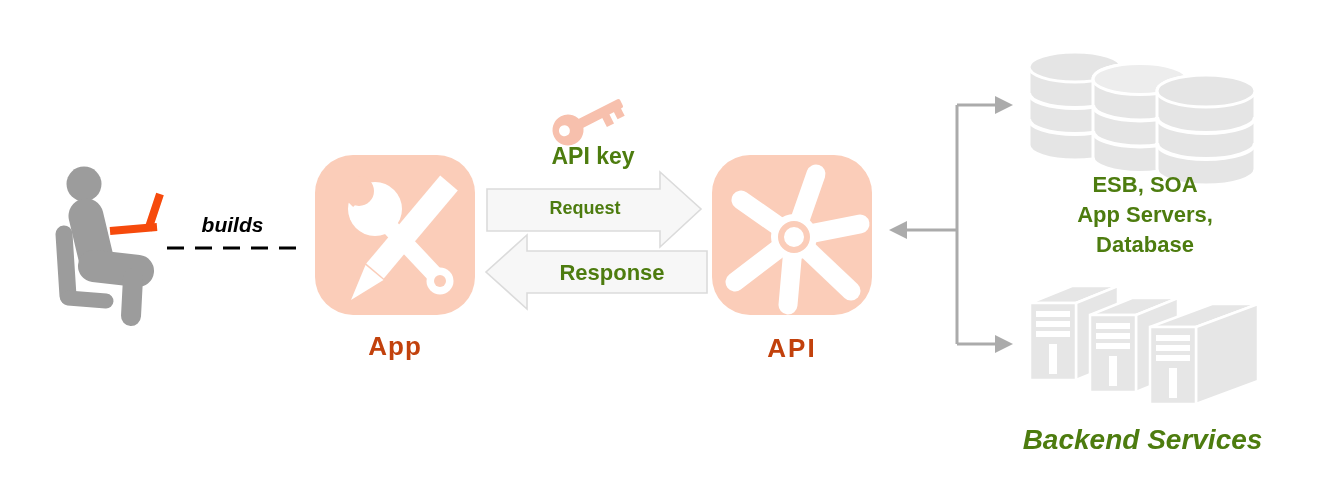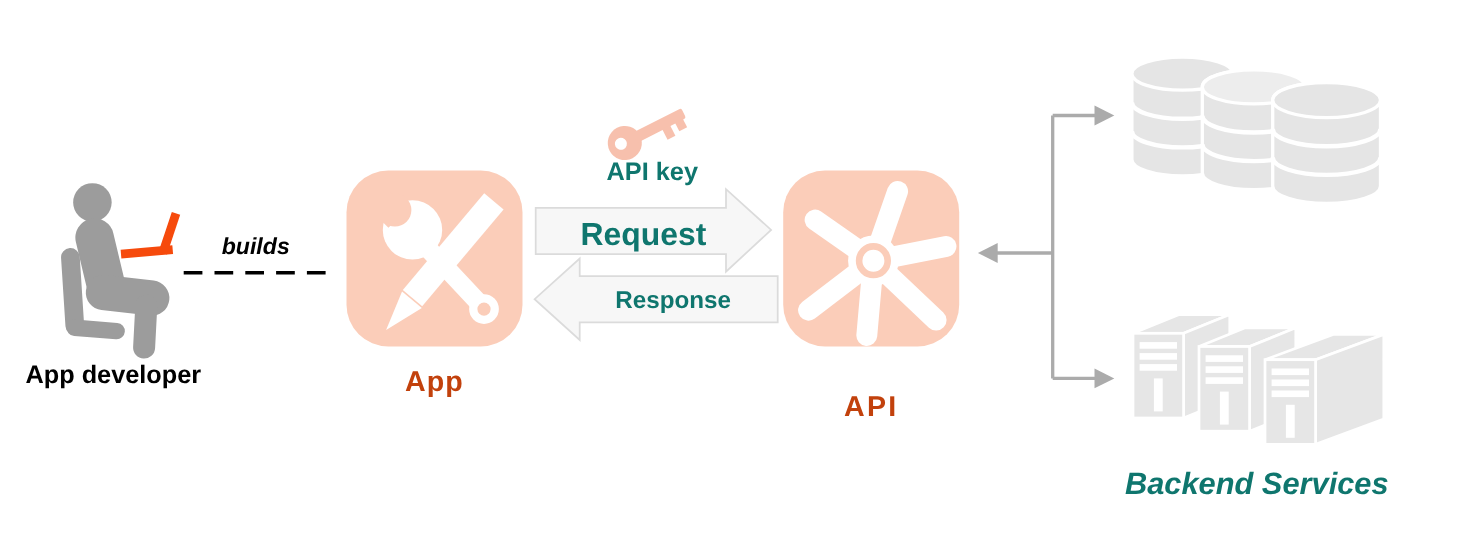--- a/index.html
+++ b/index.html
@@ -13,29 +13,29 @@
   }
   .stage svg { position: absolute; left: 0; top: 0; }
   .label {
     position: absolute;
     text-align: center;
     font-weight: bold;
     user-select: none;
     white-space: nowrap;
   }
   .lbl-black { color: #000000; }
-  .lbl-gray  { color: #0f766e; }
+  .lbl-gray  { color: #4d7c0f; }
   .lbl-gray2 { color: #c2410c; }
   .dev-label   { left: 8px;    top: 327px; width: 190px; font-size: 23px; }
   .builds-label{ left: 160px;  top: 213px; width: 145px; font-size: 21px; font-style: italic; }
   .app-label   { left: 315px;  top: 331px; width: 160px; font-size: 26px; letter-spacing: 1px; }
   .apikey-label{ left: 518px;  top: 143px; width: 150px; font-size: 23px; }
-  .request-label { left: 505px; top: 198px; width: 160px; font-size: 29px; }
+  .request-label { left: 505px; top: 198px; width: 160px; font-size: 18px; }
   .response-label{ left: 532px; top: 260px; width: 160px; font-size: 22px; }
-  .api-label   { left: 712px;  top: 333px; width: 160px; font-size: 26px; letter-spacing: 2px; margin-top: 21px; }
+  .api-label   { left: 712px;  top: 333px; width: 160px; font-size: 26px; letter-spacing: 2px; }
   .esb-label   { left: 1040px; top: 170px; width: 210px; font-size: 22px; line-height: 30px; }
   .backend-label { left: 1000px; top: 424px; width: 285px; font-size: 28px; font-style: italic; }
 </style>
 </head>
 <body>
 
 <div class="stage">
 
   <svg width="1342" height="504" viewBox="0 0 1342 504">
 
@@ -161,29 +161,33 @@
       </g>
       <g fill="#FFFFFF">
         <rect x="1156" y="335" width="34" height="6"></rect>
         <rect x="1156" y="345" width="34" height="6"></rect>
         <rect x="1156" y="355" width="34" height="6"></rect>
         <rect x="1169" y="368" width="8" height="30"></rect>
       </g>
     </g>
   </svg>
 
-  <div class="label lbl-black dev-label">App developer</div>
 
   <div class="label lbl-black builds-label">builds</div>
 
   <div class="label lbl-gray2 app-label">App</div>
 
   <div class="label lbl-gray apikey-label">API key</div>
 
   <div class="label lbl-gray request-label">Request</div>
 
   <div class="label lbl-gray response-label">Response</div>
 
   <div class="label lbl-gray2 api-label">API</div>
 
+  <div class="label lbl-gray esb-label">
+    <div>ESB, SOA</div>
+    <div>App Servers,</div>
+    <div>Database</div>
+  </div>
 
   <div class="label lbl-gray backend-label">Backend Services</div>
 </div>
 
 </body></html>

